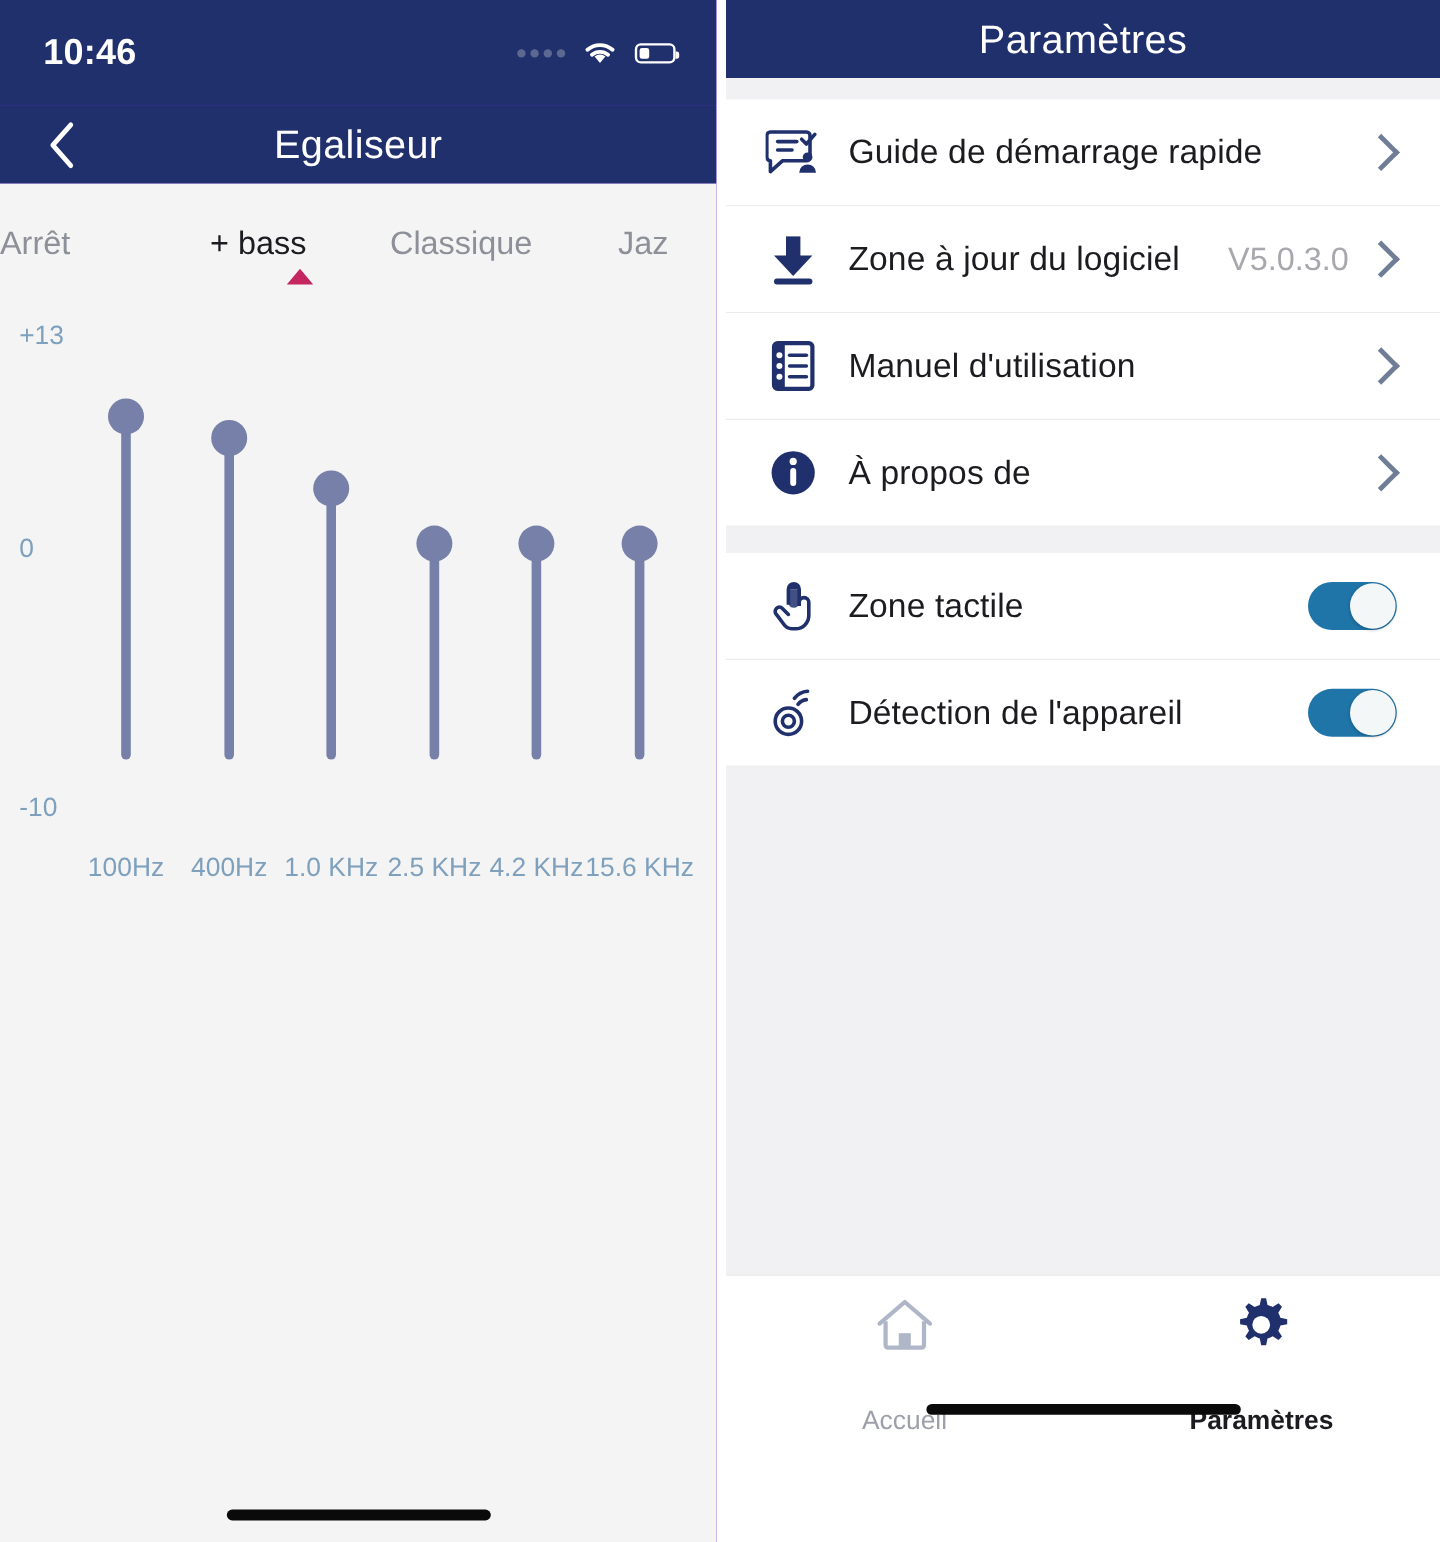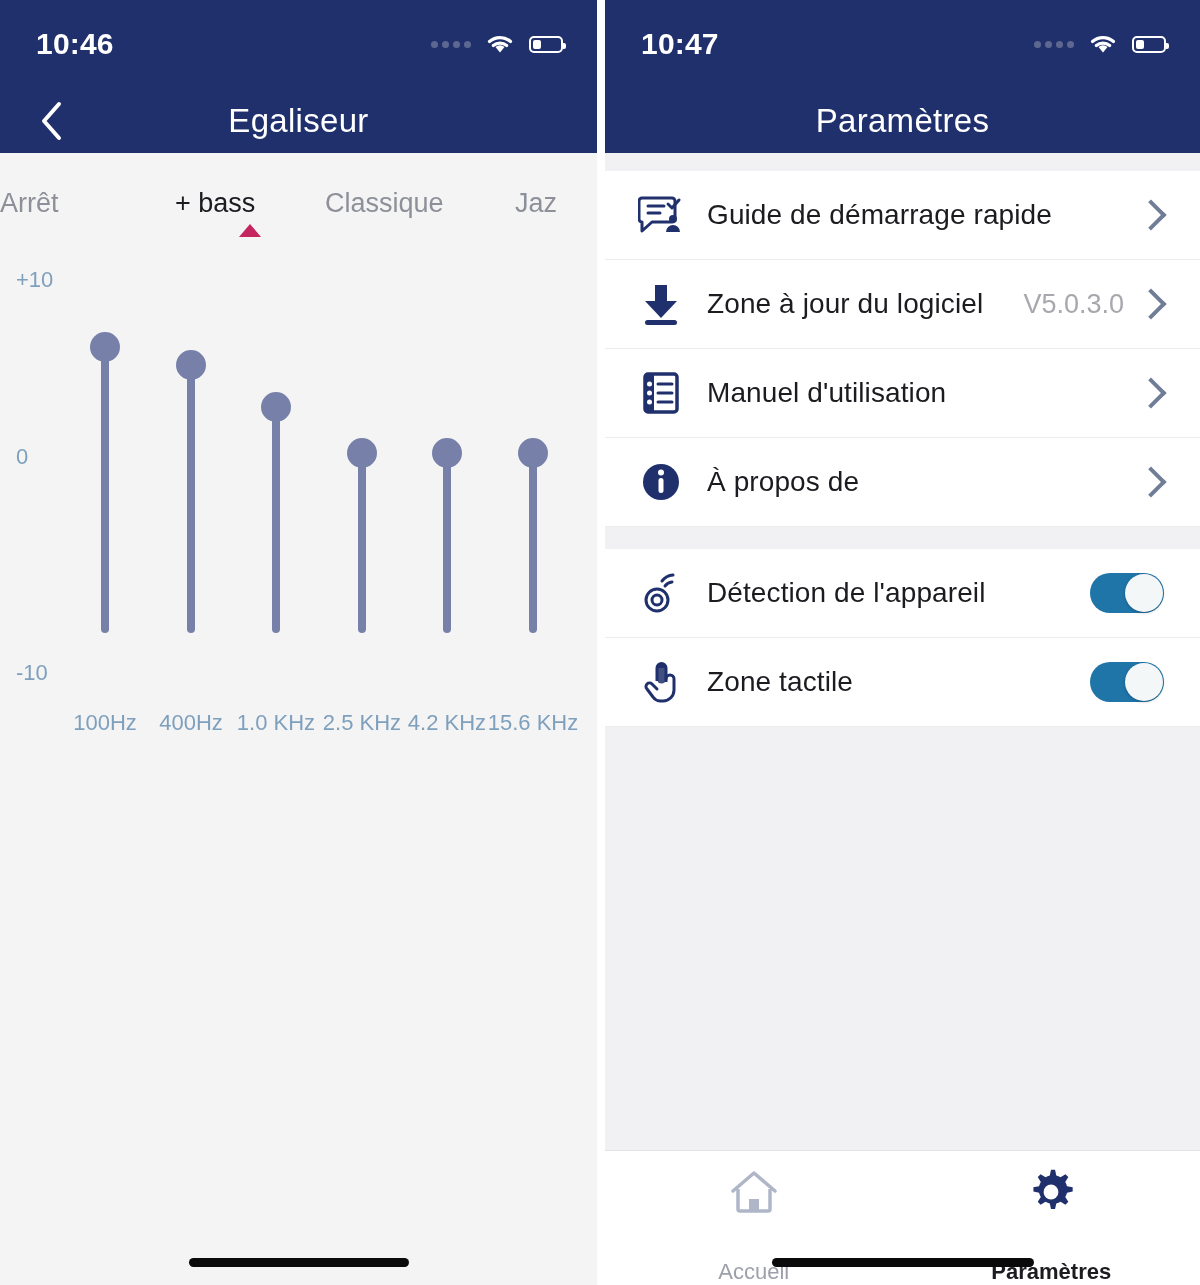--- a/index.html
+++ b/index.html
@@ -321,21 +321,21 @@
         </div>
         <div class="preset p2">
           <span>Classique</span>
         </div>
         <div class="preset p3">
           <span>Jaz</span>
         </div>
       </div>
 
       <div class="eq-chart" id="eq-chart">
-        <div class="ylabel" id="ylab0" style="top: 30px;">+10</div>
+        <div class="ylabel" id="ylab0" style="top: 30px;">+13</div>
         <div class="ylabel" id="ylab1" style="top: 206.5px;">0</div>
         <div class="ylabel" id="ylab2" style="top: 383px; margin-top: 40px;">-10</div>
       <div class="slider" style="left: 105px; height: 450px;">
             <div class="track" style="height: 285.93px; bottom: 67px;"></div>
             <div class="knob" style="top: 97.07px;"></div>
           </div>
           <div class="slider" style="left: 191px; height: 450px;">
             <div class="track" style="height: 268.28px; bottom: 67px;"></div>
             <div class="knob" style="top: 114.72px;"></div>
           </div>
@@ -367,39 +367,20 @@
         </div>
     </div>
 
     <div class="homebar-left"></div>
   </div>
 
   <div class="phone-gap"></div>
 
   <div class="phone phone-right">
 
-    <div class="statusbar">
-      <div class="clock">10:47</div>
-      <div class="status-icons">
-        <div class="sig-dots">
-            <i></i>
-            <i></i>
-            <i></i>
-            <i></i>
-          </div>
-        <svg width="30" height="22" viewBox="0 0 30 22">
-          <path d="M15 19.5 L10.5 14 a7 7 0 0 1 9 0 Z" fill="#fff"></path>
-          <path d="M4.5 8.5 a16 16 0 0 1 21 0" stroke="#fff" stroke-width="3.2" fill="none" stroke-linecap="round"></path>
-          <path d="M8.3 12.6 a10.5 10.5 0 0 1 13.4 0" stroke="#fff" stroke-width="3.2" fill="none" stroke-linecap="round"></path>
-        </svg>
-        <div class="battery">
-            <i></i>
-          </div>
-      </div>
-    </div>
 
     <div class="navbar">
       <div class="title">Paramètres</div>
     </div>
 
     <div class="settings-body">
 
       <div class="sec-gap top"></div>
 
       <div class="row">
@@ -459,48 +440,48 @@
         </span>
         <span class="label">À propos de</span>
         <span class="value"></span>
         <span class="chev"></span>
       </div>
 
       <div class="sec-gap"></div>
 
       <div class="row">
         <span class="ico">
+          <svg width="42" height="46" viewBox="0 0 42 46">
+            <path d="M17 22 v-13 a4.5 4.5 0 0 1 9 0 v14" fill="none" stroke="#20306C" stroke-width="3"></path>
+            <path d="M26 20 a4 4 0 0 1 8 0 v11 a11 11 0 0 1 -11 11 h-3 a9 9 0 0 1 -7 -4 l-6 -8 a3.5 3.5 0 0 1 5 -5 l5 5" fill="none" stroke="#20306C" stroke-width="3" stroke-linecap="round" stroke-linejoin="round"></path>
+            <path d="M17 9 a4.5 4.5 0 0 1 9 0" fill="#20306C"></path>
+            <path d="M17 9 v11 a4.5 4.5 0 0 0 9 0 v-11 z" fill="#20306C" opacity="0.85"></path>
+          </svg>
+        </span>
+        <span class="label">Zone tactile</span>
+        <span class="toggle">
+            <span class="thumb"></span>
+          </span>
+      </div>
+
+      <div class="row">
+        <span class="ico">
           <svg width="42" height="44" viewBox="0 0 42 44">
             <circle cx="17" cy="29" r="11" fill="none" stroke="#20306C" stroke-width="3"></circle>
             <circle cx="17" cy="29" r="5" fill="none" stroke="#20306C" stroke-width="3"></circle>
             <path d="M25 15 a10 10 0 0 1 7 -4" fill="none" stroke="#20306C" stroke-width="3" stroke-linecap="round"></path>
             <path d="M22 10 a15 15 0 0 1 11 -6" fill="none" stroke="#20306C" stroke-width="3" stroke-linecap="round"></path>
           </svg>
         </span>
         <span class="label">Détection de l'appareil</span>
         <span class="toggle">
             <span class="thumb"></span>
           </span>
       </div>
 
-      <div class="row">
-        <span class="ico">
-          <svg width="42" height="46" viewBox="0 0 42 46">
-            <path d="M17 22 v-13 a4.5 4.5 0 0 1 9 0 v14" fill="none" stroke="#20306C" stroke-width="3"></path>
-            <path d="M26 20 a4 4 0 0 1 8 0 v11 a11 11 0 0 1 -11 11 h-3 a9 9 0 0 1 -7 -4 l-6 -8 a3.5 3.5 0 0 1 5 -5 l5 5" fill="none" stroke="#20306C" stroke-width="3" stroke-linecap="round" stroke-linejoin="round"></path>
-            <path d="M17 9 a4.5 4.5 0 0 1 9 0" fill="#20306C"></path>
-            <path d="M17 9 v11 a4.5 4.5 0 0 0 9 0 v-11 z" fill="#20306C" opacity="0.85"></path>
-          </svg>
-        </span>
-        <span class="label">Zone tactile</span>
-        <span class="toggle">
-            <span class="thumb"></span>
-          </span>
-      </div>
-
       <div class="sec-gap fill"></div>
     </div>
 
     <div class="tabbar">
       <div class="tab">
         <svg width="54" height="50" viewBox="0 0 54 50">
           <path d="M6 24 L27 6 L48 24" fill="none" stroke="#aeb6c8" stroke-width="3.5" stroke-linecap="round" stroke-linejoin="round"></path>
           <path d="M11 22 v20 a2 2 0 0 0 2 2 h28 a2 2 0 0 0 2 -2 v-20" fill="none" stroke="#aeb6c8" stroke-width="3.5" stroke-linejoin="round"></path>
           <rect x="22" y="32" width="10" height="12" fill="#aeb6c8"></rect>
         </svg>

